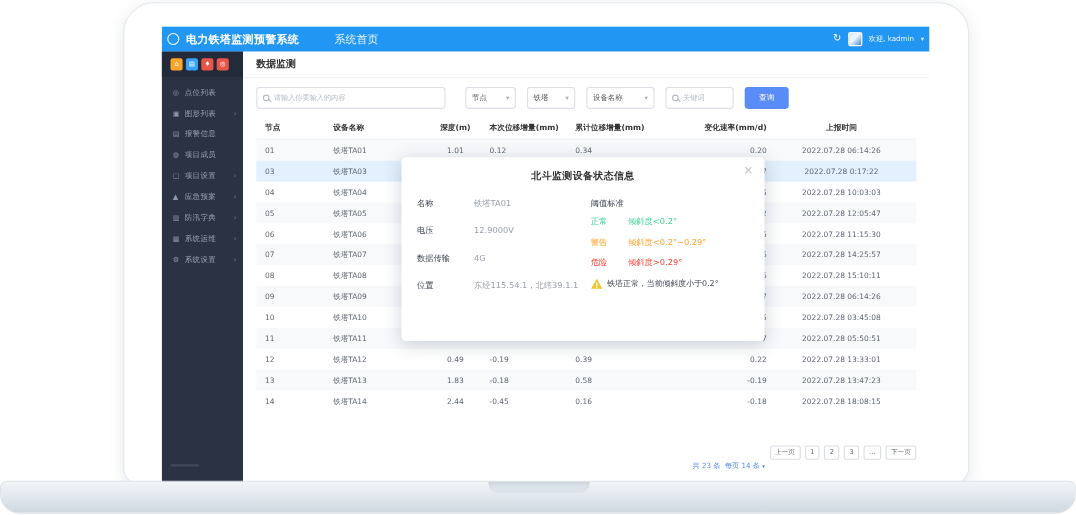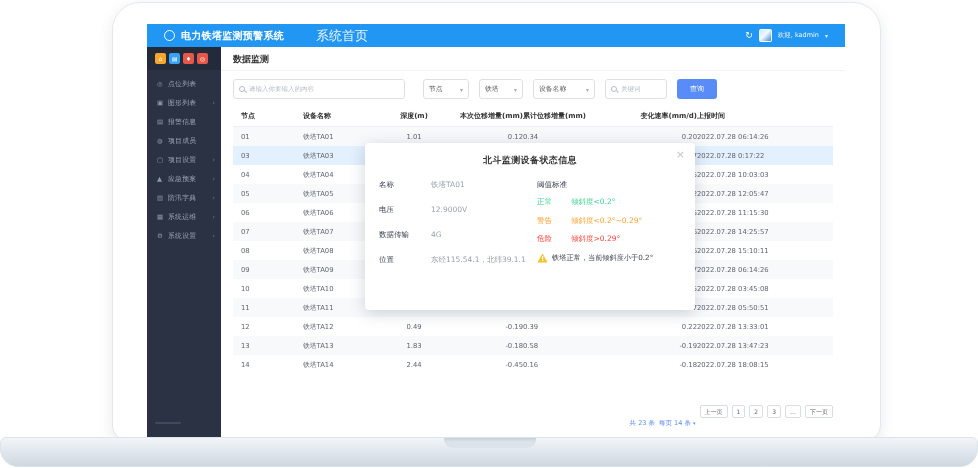--- a/index.html
+++ b/index.html
@@ -13,24 +13,24 @@
   .base { position:absolute; left:0; top:437px; width:978px; height:30px;
           background:linear-gradient(180deg,#f2f5f8 0%,#e2e8ee 45%,#cfd8e0 100%);
           border:1px solid #dde3ea; border-radius:6px 6px 18px 18px; }
   .notch { position:absolute; left:443px; top:0; width:92px; height:10px; background:#dce3ea;
            border-radius:0 0 9px 9px; box-shadow:inset 0 2px 3px rgba(0,0,0,.08); }
 
   
   .screen { position:absolute; left:34px; top:21px; width:698px; height:414px; background:#fff; overflow:hidden; }
 
   .topbar { position:absolute; left:0; top:0; width:698px; height:23px; background:#2196f3;
-            display:flex; align-items:center; padding:0 17px; color:#fff; }
+            display:flex; align-items:center; padding:0 5px; color:#fff; }
   .logo { width:11px; height:11px; border:1.5px solid #fff; border-radius:50%; flex:0 0 auto; }
   .app-title { font-size:10px; font-weight:bold; margin-left:6px; letter-spacing:.3px; }
-  .nav-item { font-size:13px; margin-left:32px; color:#eaf4ff; }
+  .nav-item { font-size:10px; margin-left:32px; color:#eaf4ff; }
   .top-right { margin-left:auto; display:flex; align-items:center; gap:6px; }
   .refresh { font-size:9px; line-height:9px; }
   .avatar { width:13px; height:13px; border-radius:2px; border:1px solid rgba(255,255,255,.85);
             background:linear-gradient(135deg,#cfe7ff 0%,#f2f9ff 45%,#3f87d9 100%); }
   .welcome { font-size:6.5px; color:#f2f9ff; }
   .w-caret { font-size:6px; color:#dcefff; }
 
   
   .sidebar { position:absolute; left:0; top:23px; width:74px; height:391px; background:#2b3244; }
   .qicons { height:23px; background:#232a39; display:flex; align-items:center; gap:3px; padding:0 8px; }
@@ -65,23 +65,23 @@
 
   
   .table { margin:2px 12px 0; }
   .thead { display:flex; height:22px; align-items:center; border-bottom:1px solid #eef0f4; }
   .thead span { font-size:7px; font-weight:bold; color:#333; }
   .trow { display:flex; height:19px; align-items:center; }
   .trow span { font-size:6.8px; color:#5f6672; }
   .trow.stripe { background:#f8f9fb; }
   .trow.hl { background:#e3f0fd; }
   .c0 { width:70px; padding-left:8px; } .c1 { width:80px; }
-  .c2 { width:62px; text-align:center; } .c3 { width:78px; text-align:right; }
+  .c2 { width:62px; text-align:center; } .c3 { width:78px; text-align:left; }
   .c4 { width:86px; text-align:left; } .c5 { width:88px; text-align:right; }
-  .c6 { width:136px; }
+  .c6 { width:136px; text-align:center; }
 
   
   .pagination { position:absolute; right:12px; bottom:10px; display:flex; align-items:center; gap:4px; }
   .pg-total,.pg-size { font-size:6.5px; color:#5a8cf8;margin-top:25px; }
   .pg-size .caret { font-size:5px; }
   .pg-btn { min-width:13px; height:13px; border:1px solid #d9dee5; border-radius:2px; background:#fff;
             color:#666; font-size:6px; line-height:11px; text-align:center; padding:0 4px; cursor:pointer; }
 
   
   .modal { position:absolute; left:218px; top:119px; width:330px; height:167px; background:#fff; border-radius:4px;

